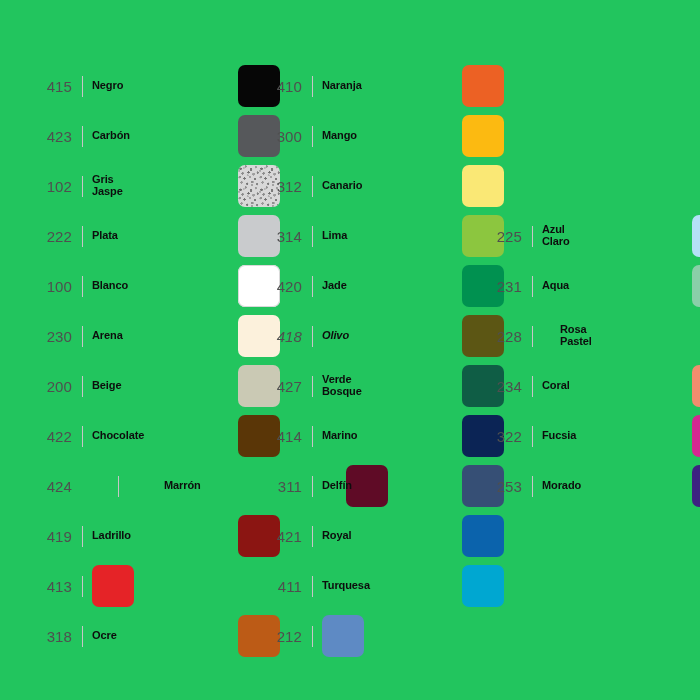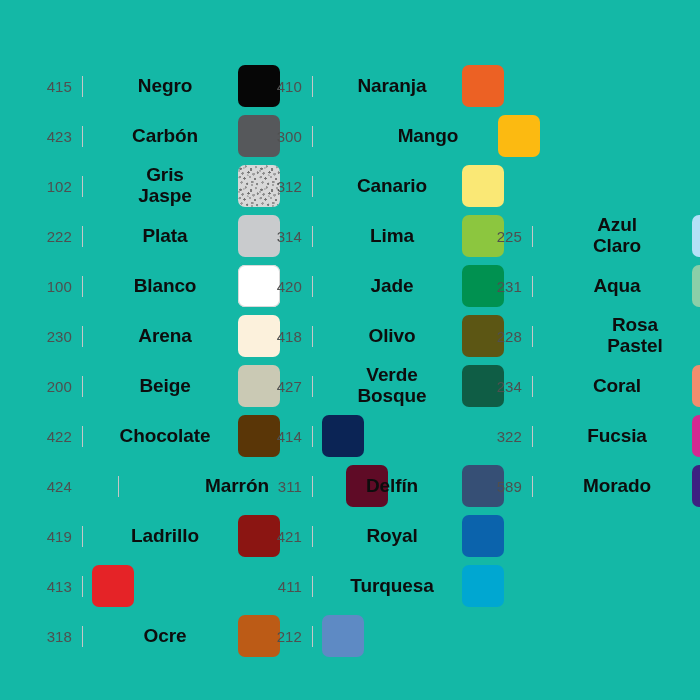--- a/index.html
+++ b/index.html
@@ -13,21 +13,21 @@
     height: 700px;
     overflow: hidden;
     font-family: "Liberation Sans", sans-serif;
     -webkit-font-smoothing: antialiased;
   }
 
   #color-chart {
     position: relative;
     width: 700px;
     height: 700px;
-    background: #14b8a6;
+    background: #22c55e;
   }
 
   .color-column {
     position: absolute;
     top: 0;
     left: 0;
   }
 
   .color-row {
     position: absolute;
@@ -50,28 +50,27 @@
 
   .code-name-divider {
     width: 1px;
     height: 21px;
     background: #c6c6c6;
     margin: 0 9px 0 10px;
     flex: 0 0 auto;
   }
 
   .swatch-name {
-    font-size: 19px;
+    font-size: 11px;
     font-weight: bold;
     color: #0d0d0d;
     line-height: 1.08;
     letter-spacing: -0.1px;
     flex: 1 1 auto;
     white-space: pre-line;
-    text-align: center;
   }
 
   .swatch-chip {
     width: 42px;
     height: 42px;
     border-radius: 7px;
     flex: 0 0 auto;
   }
 
   .swatch-chip.has-outline {
@@ -194,57 +193,58 @@
     <div class="color-column">
       <div class="color-row" style="left: 258px; top: 64px;">
         <span class="swatch-code">410</span>
         <span class="code-name-divider"></span>
         <span class="swatch-name" style="width: 140px;">Naranja</span>
         <span class="swatch-chip" title="410 Naranja" style="background: rgb(236, 97, 36);"></span>
       </div>
       <div class="color-row" style="left: 258px; top: 114px;">
         <span class="swatch-code">300</span>
         <span class="code-name-divider"></span>
-        <span class="swatch-name" style="width: 140px; margin-left: 36px;">Mango</span>
+        <span class="swatch-name" style="width: 140px;">Mango</span>
         <span class="swatch-chip" title="300 Mango" style="background: rgb(252, 186, 17);"></span>
       </div>
       <div class="color-row" style="left: 258px; top: 164px;">
         <span class="swatch-code">312</span>
         <span class="code-name-divider"></span>
         <span class="swatch-name" style="width: 140px;">Canario</span>
         <span class="swatch-chip" title="312 Canario" style="background: rgb(250, 232, 117);"></span>
       </div>
       <div class="color-row" style="left: 258px; top: 214px;">
         <span class="swatch-code">314</span>
         <span class="code-name-divider"></span>
         <span class="swatch-name" style="width: 140px;">Lima</span>
         <span class="swatch-chip" title="314 Lima" style="background: rgb(140, 198, 63);"></span>
       </div>
       <div class="color-row" style="left: 258px; top: 264px;">
         <span class="swatch-code">420</span>
         <span class="code-name-divider"></span>
         <span class="swatch-name" style="width: 140px;">Jade</span>
         <span class="swatch-chip" title="420 Jade" style="background: rgb(0, 145, 80);"></span>
       </div>
-      <div class="color-row" style="left: 258px; top: 314px;">
+      <div class="color-row" style="left: 258px; top: 314px; font-style: italic;">
         <span class="swatch-code">418</span>
         <span class="code-name-divider"></span>
         <span class="swatch-name" style="width: 140px;">Olivo</span>
         <span class="swatch-chip" title="418 Olivo" style="background: rgb(92, 86, 20);"></span>
       </div>
       <div class="color-row" style="left: 258px; top: 364px;">
         <span class="swatch-code">427</span>
         <span class="code-name-divider"></span>
         <span class="swatch-name" style="width: 140px;">Verde
 Bosque</span>
         <span class="swatch-chip" title="427 Verde Bosque" style="background: rgb(15, 93, 69);"></span>
       </div>
       <div class="color-row" style="left: 258px; top: 414px;">
         <span class="swatch-code">414</span>
         <span class="code-name-divider"></span>
+        <span class="swatch-name" style="width: 140px;">Marino</span>
         <span class="swatch-chip" title="414 Marino" style="background: rgb(11, 36, 85);"></span>
       </div>
       <div class="color-row" style="left: 258px; top: 464px;">
         <span class="swatch-code">311</span>
         <span class="code-name-divider"></span>
         <span class="swatch-name" style="width: 140px;">Delfín</span>
         <span class="swatch-chip" title="311 Delfín" style="background: rgb(54, 79, 117);"></span>
       </div>
       <div class="color-row" style="left: 258px; top: 514px;">
         <span class="swatch-code">421</span>
@@ -291,19 +291,19 @@
         <span class="swatch-name" style="width: 150px;">Coral</span>
         <span class="swatch-chip" title="234 Coral" style="background: rgb(242, 141, 110);"></span>
       </div>
       <div class="color-row" style="left: 478px; top: 414px;">
         <span class="swatch-code">322</span>
         <span class="code-name-divider"></span>
         <span class="swatch-name" style="width: 150px;">Fucsia</span>
         <span class="swatch-chip" title="322 Fucsia" style="background: rgb(212, 40, 145);"></span>
       </div>
       <div class="color-row" style="left: 478px; top: 464px;">
-        <span class="swatch-code">589</span>
+        <span class="swatch-code">253</span>
         <span class="code-name-divider"></span>
         <span class="swatch-name" style="width: 150px;">Morado</span>
         <span class="swatch-chip" title="316 Morado" style="background: rgb(61, 33, 129);"></span>
       </div>
     </div>
   </div>
 
 </body></html>

